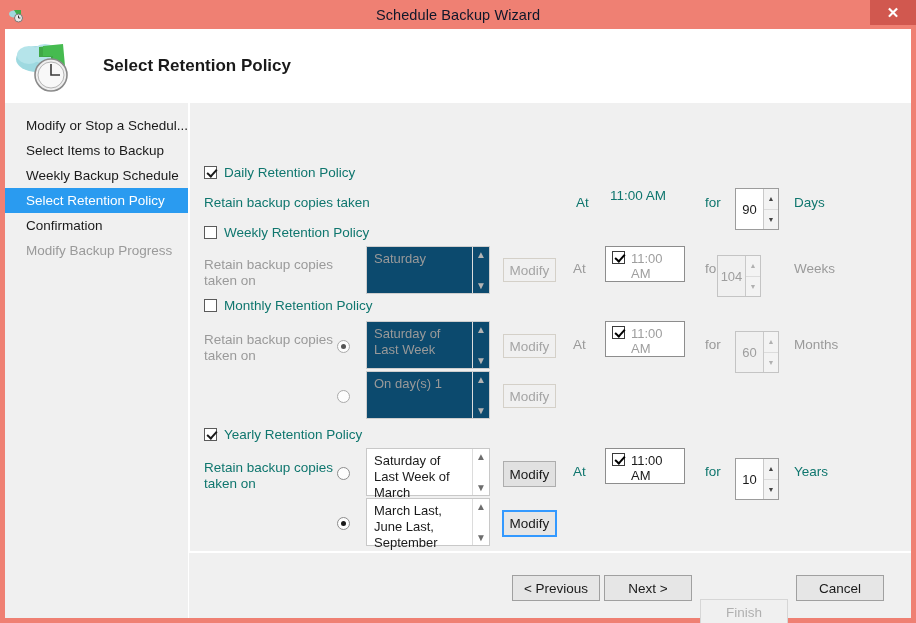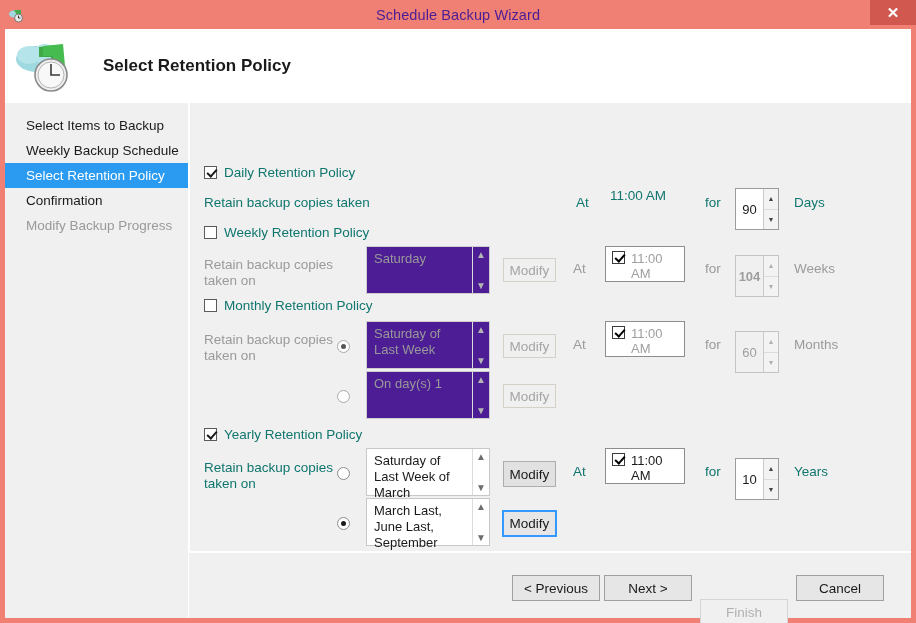--- a/index.html
+++ b/index.html
@@ -29,21 +29,21 @@
   }
   #titlebar-icon {
     width: 16px; height: 16px;
     margin-left: 8px; margin-top: 1px;
     position: relative; flex: none;
   }
   #title-text {
     position: absolute; left: 0; right: 0;
     text-align: center;
     font-size: 14.5px;
-    color: #4c1d95;
+    color: #0f172a;
     letter-spacing: .1px;
     pointer-events: none;
   }
   #close-btn {
     position: absolute; right: 0; top: 0;
     width: 46px; height: 25px;
     background: #d1584f;
     color: #ffffff;
     font-size: 15px; font-weight: bold;
     display: flex; align-items: center; justify-content: center;
@@ -154,21 +154,21 @@
   
   .listbox {
     position: absolute;
     width: 124px; height: 48px;
     background: #ffffff;
     border: 1px solid #c8c8c8;
     font-size: 13px;
     color: #1a1a1a;
     cursor: pointer;
   }
-  .listbox.dim { background: #4c1d95; color: #999999; border-color: #cecece; }
+  .listbox.dim { background: #0c4a6e; color: #999999; border-color: #cecece; }
   .listbox .lb-text {
     padding: 4px 22px 0 7px;
     line-height: 16px;
     white-space: normal;
   }
   .lb-scroll {
     position: absolute; right: 0; top: 0;
     width: 17px; height: 100%;
     border-left: 1px solid #dcdcdc;
     display: flex; flex-direction: column;
@@ -298,20 +298,21 @@
         <circle cx="38" cy="38" r="13" fill="#f8f8f8" stroke="#b5b5b5" stroke-width="1"></circle>
         <path d="M38 27 L38 38 L47 38" stroke="#3a3a3a" stroke-width="1.6" fill="none"></path>
       </svg>
     </div>
     <div id="header-title">Select Retention Policy</div>
   </div>
 
   <div id="body">
 
     <div id="sidebar">
+      <div class="nav-item">Modify or Stop a Schedul...</div>
       <div class="nav-item">Select Items to Backup</div>
       <div class="nav-item">Weekly Backup Schedule</div>
       <div class="nav-item active">Select Retention Policy</div>
       <div class="nav-item">Confirmation</div>
       <div class="nav-item disabled">Modify Backup Progress</div>
     </div>
 
     <div id="content">
 
 
@@ -349,21 +350,21 @@
 
       <div class="btn dim" style="left:313px; top:155px; width:53px; height:24px;">Modify</div>
       <div class="lbl dim" style="position:absolute; left:383px; top:158px;">At</div>
 
       <div class="timefield" style="left:415px; top:143px;">
         <div class="tbox"></div>
         <div class="ttext dim">11:00 AM</div>
       </div>
 
       <div class="lbl dim" style="position:absolute; left:515px; top:158px;">for</div>
-      <div class="spin dim" style="left:545px; top:152px;font-weight:bold;">
+      <div class="spin dim" style="left:527px; top:152px;">
         <div class="sval">104</div>
         <div class="sbtns">
           <div>▲</div>
           <div>▼</div>
         </div>
       </div>
       <div class="lbl dim" style="position:absolute; left:604px; top:158px;">Weeks</div>
 
       <div class="cb-row" style="left:14px; top:195px;">
         <div class="cbox"></div>

